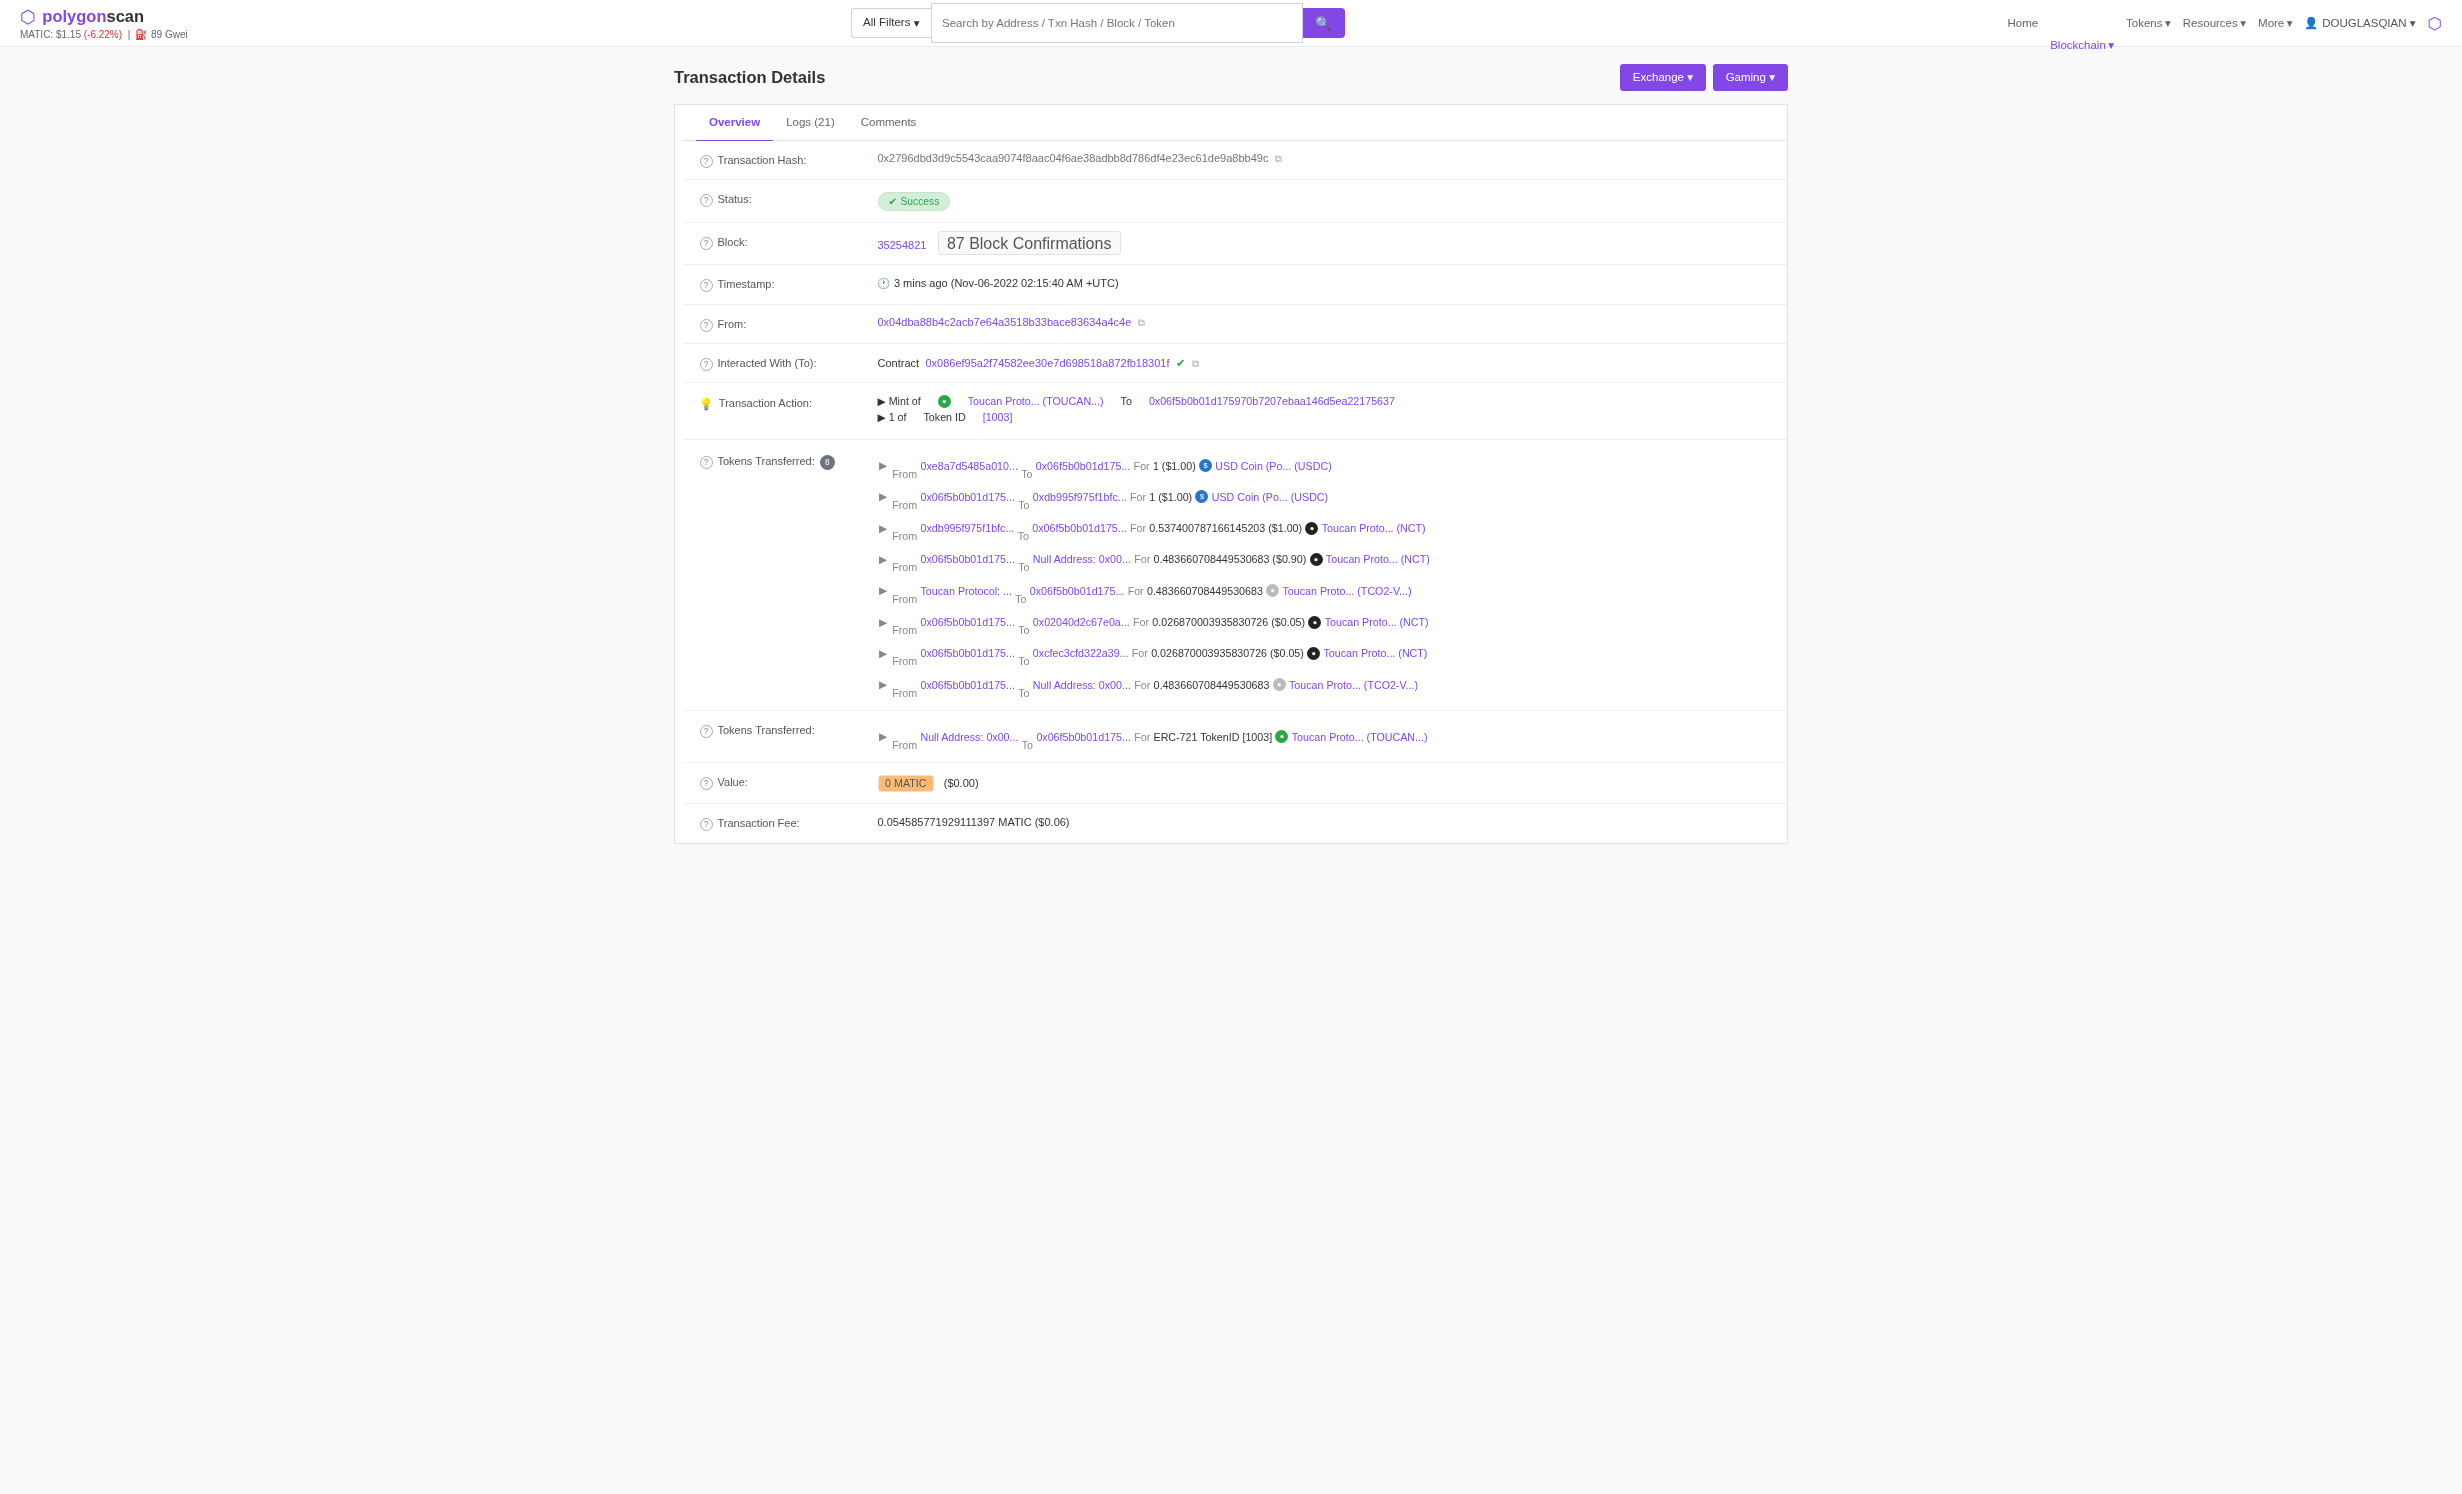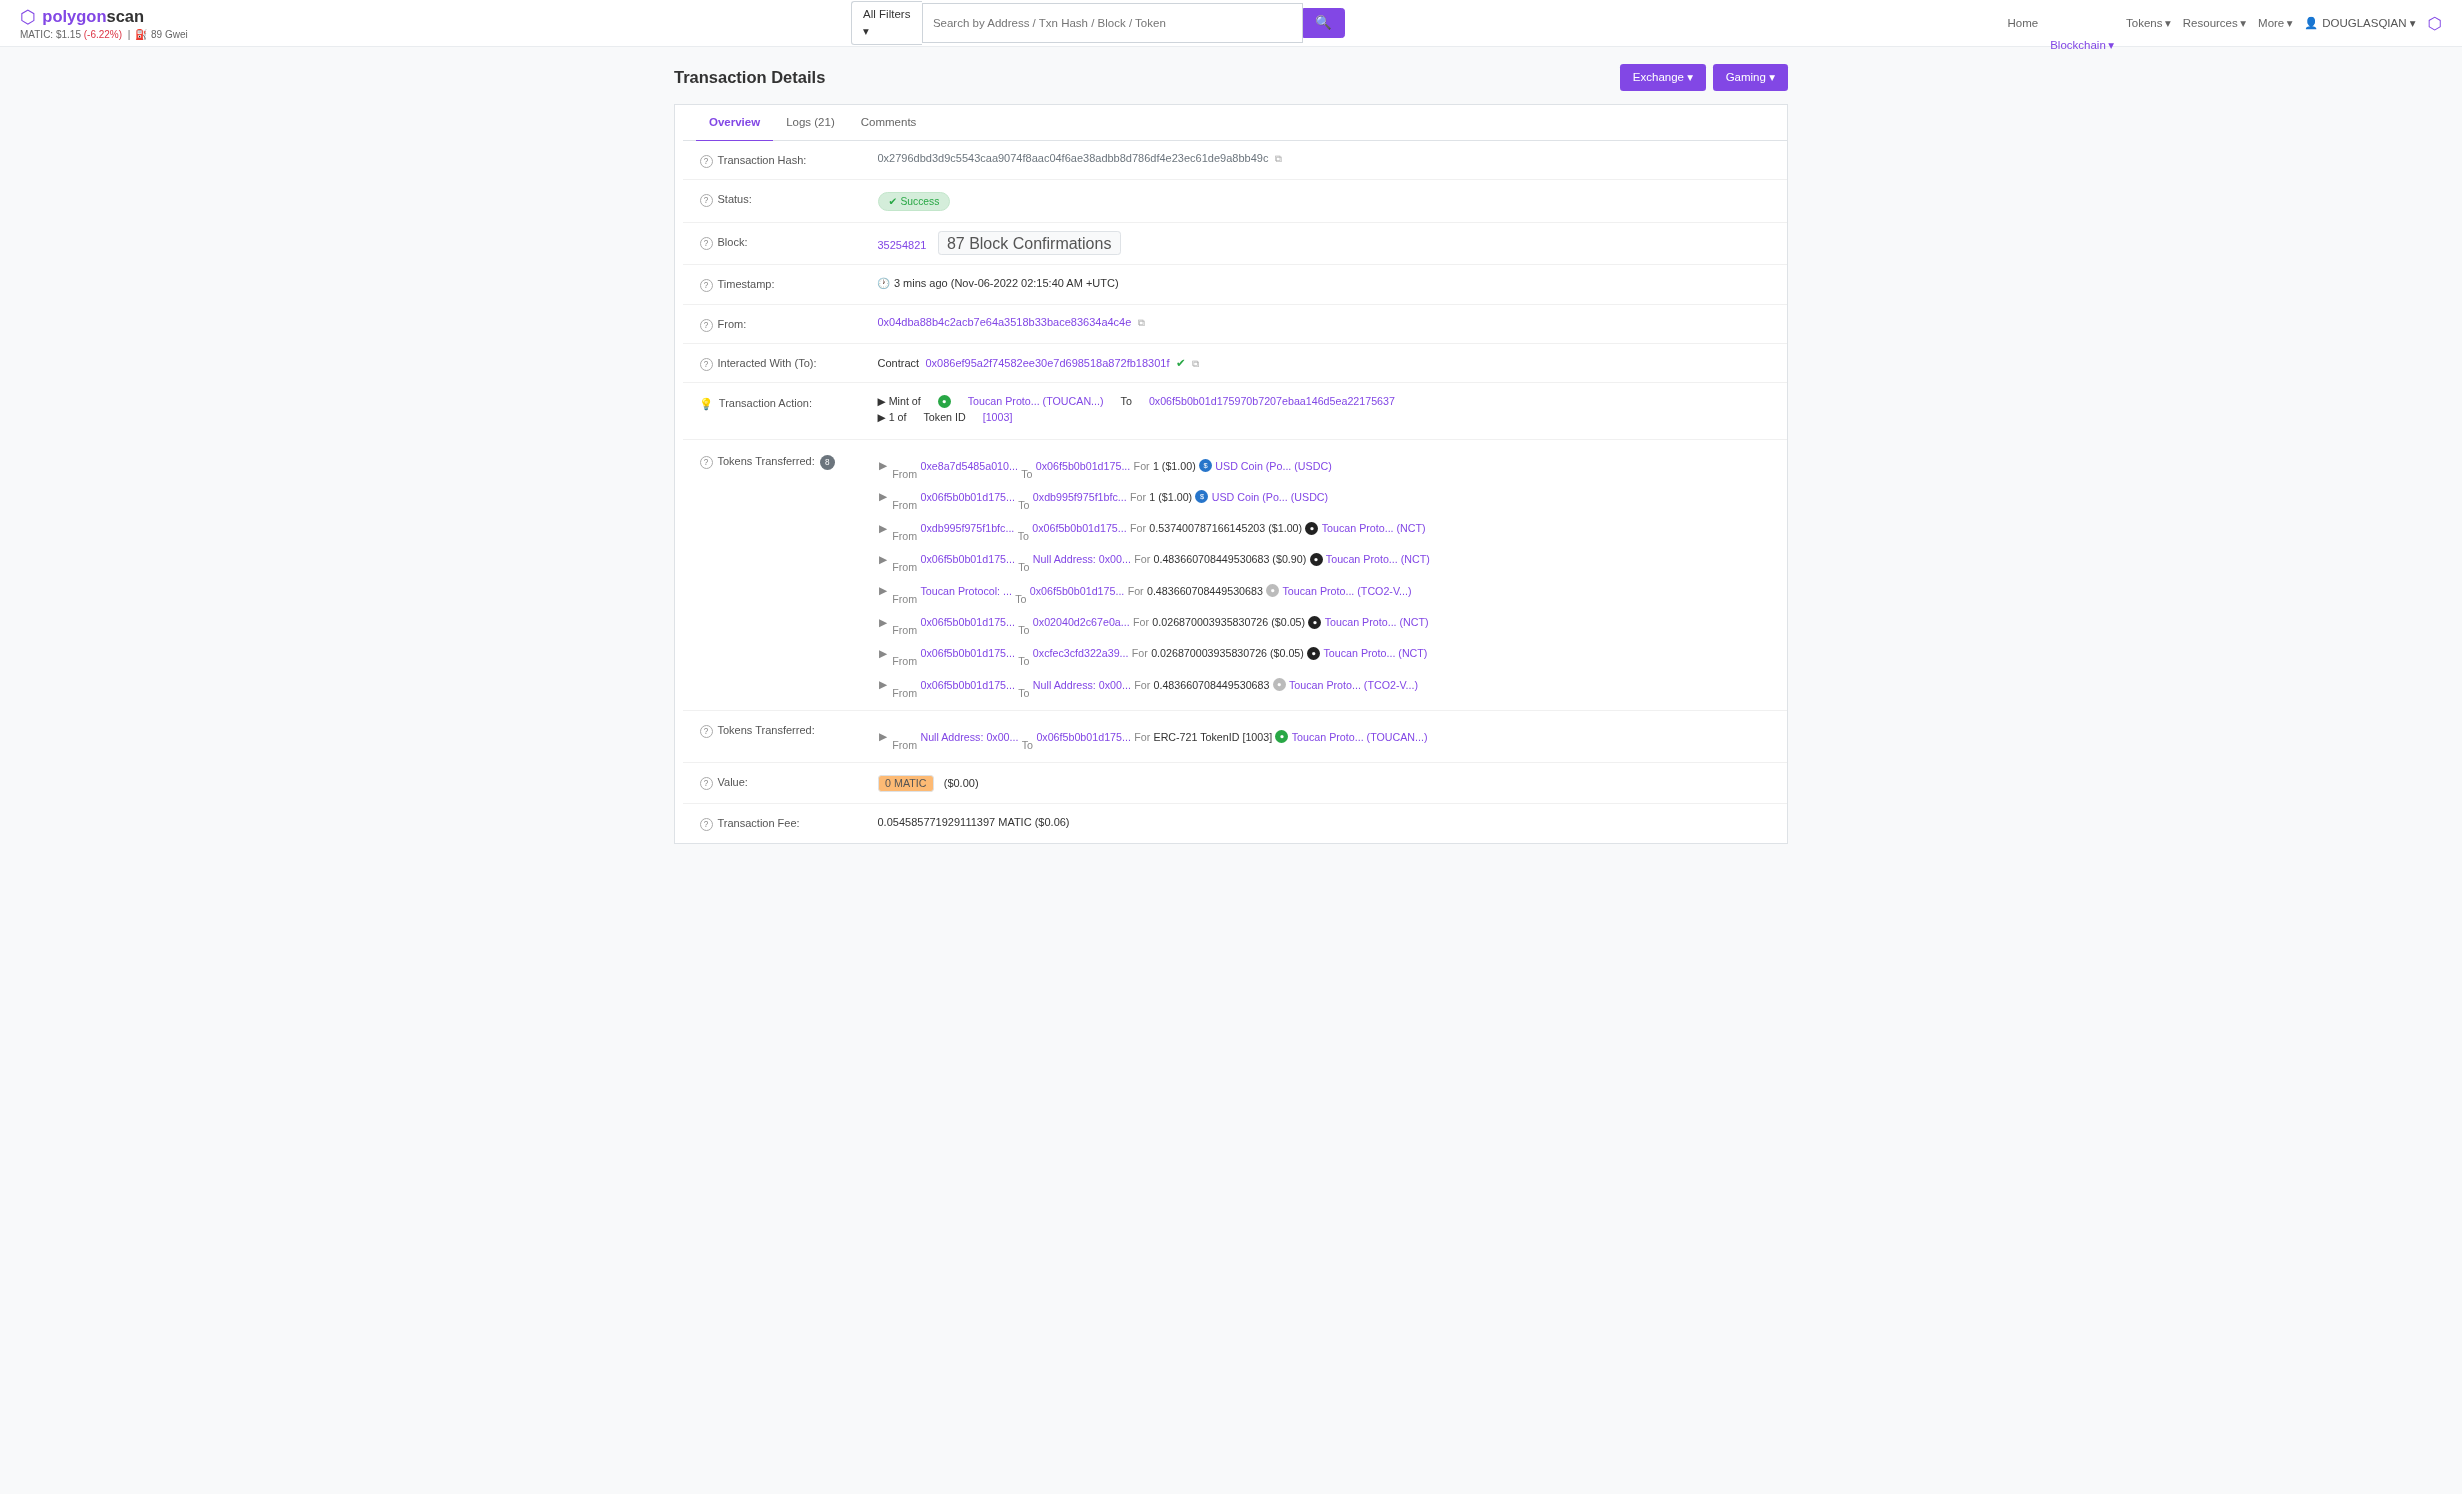--- a/index.html
+++ b/index.html
@@ -56,21 +56,20 @@
       gap: 3.3px;
       background: #fff;
       border: 0.8px solid #ced4da;
       border-right: none;
       padding: 6.6px 11.5px;
       border-radius: 3.3px 0 0 3.3px;
       cursor: pointer;
       font-size: 11.5px;
       color: #333;
       white-space: nowrap;
-      flex-direction: column;
     }
     .search-input-wrap {
       flex: 1;
       position: relative;
     }
     .search-input-wrap input {
       width: 100%;
       border: 0.8px solid #ced4da;
       padding: 13px 10px;
       font-size: 11.5px;

